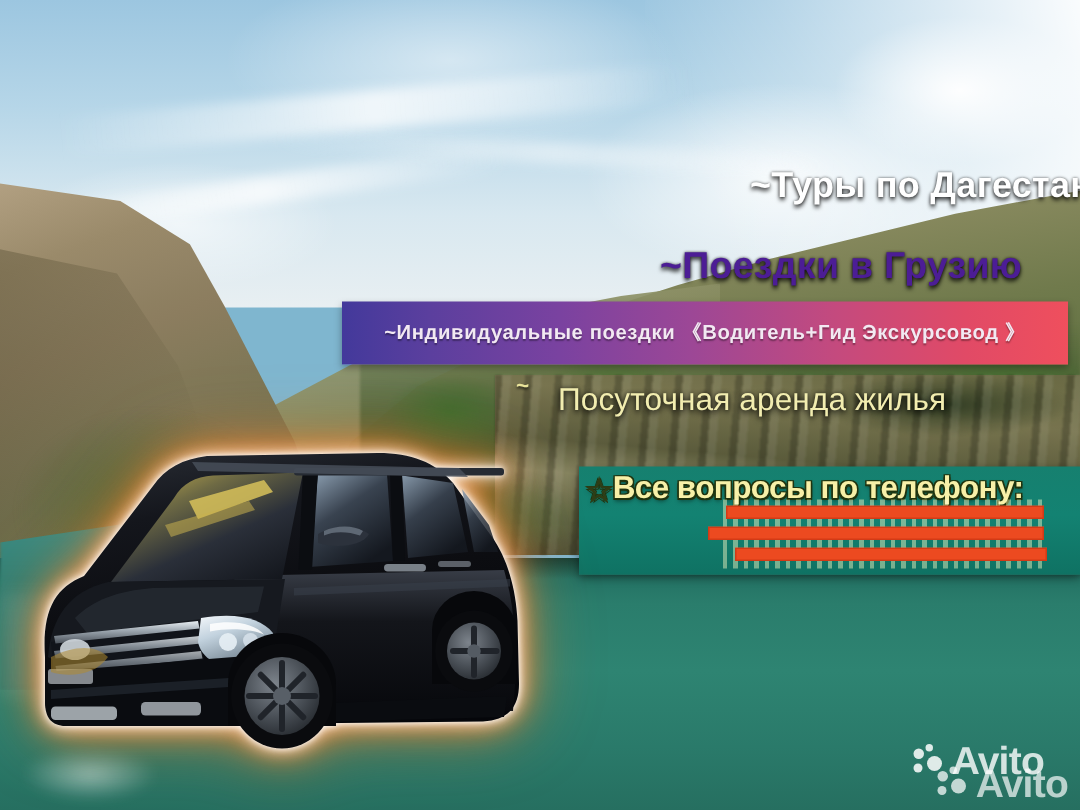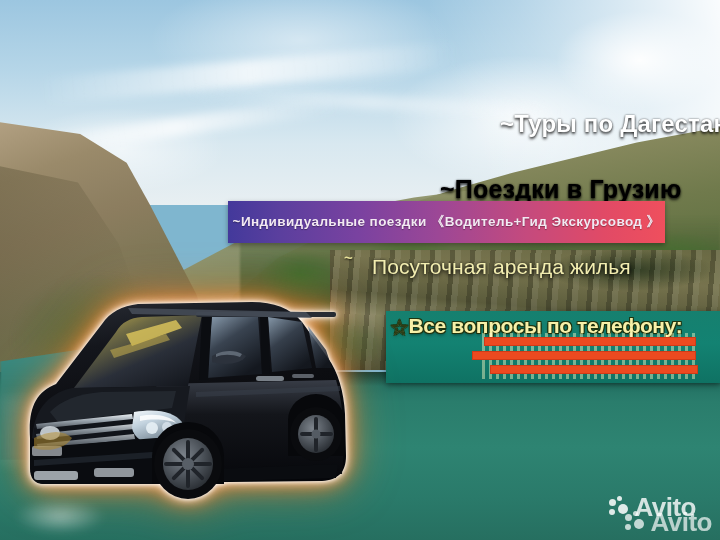--- a/index.html
+++ b/index.html
@@ -122,28 +122,27 @@
 
   
   .line-tours{
     position:absolute;left:500px;top:110px;
     font-size:24px;font-weight:bold;color:#ffffff;letter-spacing:.2px;
     text-shadow:0 2px 3px rgba(0,0,0,.75), 0 0 2px rgba(0,0,0,.6);
     white-space:nowrap;
   }
   .line-georgia{
     position:absolute;left:440px;top:163px;
-    font-size:25px;font-weight:bold;color:#000000;letter-spacing:.2px;
+    font-size:25px;font-weight:bold;color:#4c1d95;letter-spacing:.2px;
     text-shadow:0 2px 3px rgba(0,0,0,.8), 0 0 2px rgba(0,0,0,.6);
     white-space:nowrap;
-    margin-top:12px;
   }
 
   .gradbar{
-    position:absolute;left:228px;top:201px;width:437px;height:42px;
+    position:absolute;left:228px;top:201px;width:484px;height:42px;
     background:linear-gradient(90deg,#43399b 0%, #5b3f9e 12%, #7a42a0 30%, #9c4796 48%, #c44a7e 68%, #e14a66 86%, #ef4f5d 100%);
     box-shadow:0 2px 5px rgba(0,0,0,.35);
     display:flex;align-items:center;
   }
   .gradbar-text{
     width:100%;text-align:center;color:#f2e9f2;font-size:13.5px;font-weight:600;
     letter-spacing:.4px;white-space:nowrap;
     text-shadow:0 1px 1px rgba(0,0,0,.35);
   }
 

